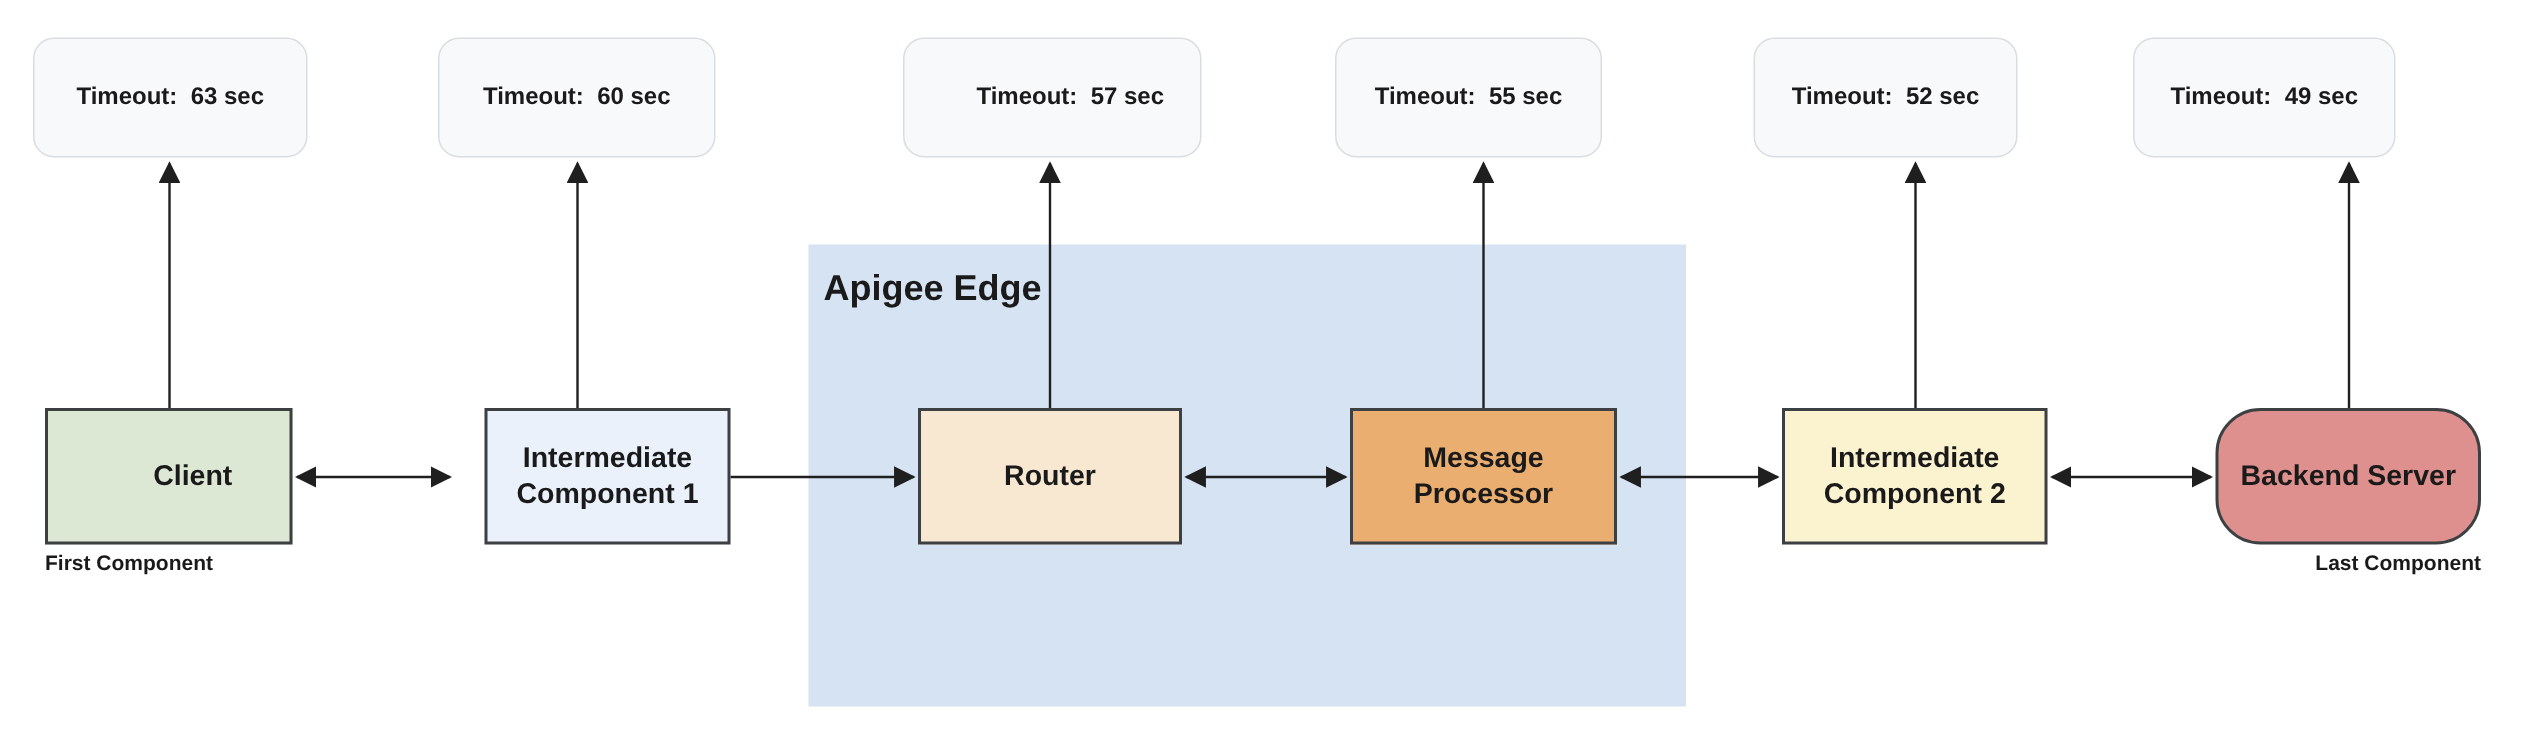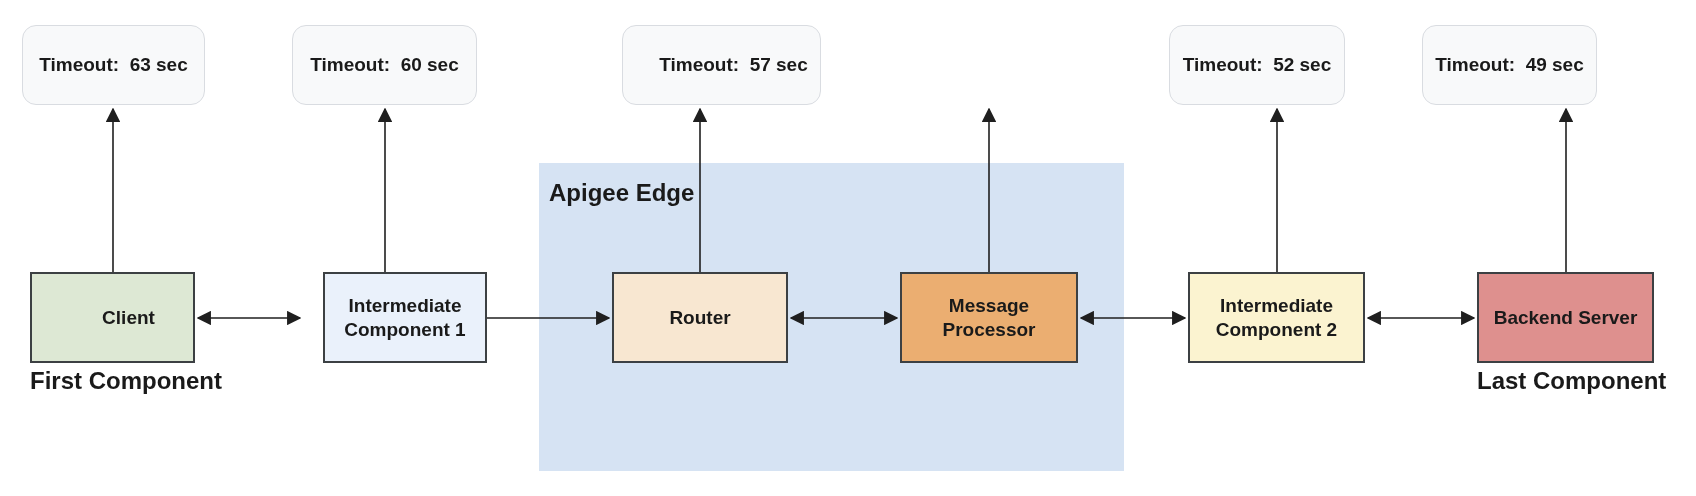--- a/index.html
+++ b/index.html
@@ -45,21 +45,21 @@
     box-sizing: border-box;
     background: #f8f9fa;
     border: 1.5px solid #d9dce1;
     border-radius: 14px;
     display: flex;
     align-items: center;
     justify-content: center;
     z-index: 3;
   }
   .callout span {
-    font-size: 19px;
+    font-size: 16px;
     font-weight: bold;
     white-space: pre;
   }
 
   
   .comp {
     position: absolute;
     top: 272px;
     height: 91px;
     box-sizing: border-box;
@@ -72,32 +72,32 @@
   }
   .comp span {
     font-size: 19px;
     font-weight: bold;
     line-height: 1.25;
   }
 
   .sublabel {
     position: absolute;
     top: 367px;
-    font-size: 24px;
+    font-size: 14px;
     font-weight: bold;
     z-index: 3;
     white-space: nowrap;
   }
   .sublabel.first { left: 30px; width: 165px; text-align: left; }
   .sublabel.last  { left: 1477px; width: 177px; text-align: right; }
 
   
   .callout.c0 { left: 22px;   width: 183px; }
   .callout.c1 { left: 292px;  width: 185px; }
-  .callout.c2 { left: 622px;  width: 199px; padding-left: 24px; }
+  .callout.c2 { left: 602px;  width: 199px; padding-left: 24px; }
   .callout.c3 { left: 890px;  width: 178px; }
   .callout.c4 { left: 1169px; width: 176px; }
   .callout.c5 { left: 1422px; width: 175px; }
 
   .comp.b0 { left: 30px;   width: 165px; padding-left: 32px; }
   .comp.b1 { left: 303px;  width: 164px; }
   .comp.b2 { left: 612px;  width: 176px; }
   .comp.b3 { left: 900px;  width: 178px; }
   .comp.b4 { left: 1188px; width: 177px; }
   .comp.b5 { left: 1477px; width: 177px; }
@@ -133,20 +133,23 @@
 
   <div class="callout c0">
     <span>Timeout:  63 sec</span>
   </div>
   <div class="callout c1">
     <span>Timeout:  60 sec</span>
   </div>
   <div class="callout c2">
     <span>Timeout:  57 sec</span>
   </div>
+  <div class="callout c3">
+    <span>Timeout:  55 sec</span>
+  </div>
   <div class="callout c4">
     <span>Timeout:  52 sec</span>
   </div>
   <div class="callout c5">
     <span>Timeout:  49 sec</span>
   </div>
 
   <div class="comp b0" style="background-color: rgb(221, 232, 212);">
     <span>Client</span>
   </div>
@@ -155,20 +158,20 @@
   </div>
   <div class="comp b2" style="background-color: rgb(248, 231, 209);">
     <span>Router</span>
   </div>
   <div class="comp b3" style="background-color: rgb(235, 174, 113); justify-content: center;">
     <span>Message Processor</span>
   </div>
   <div class="comp b4" style="background-color: rgb(251, 243, 208);">
     <span>Intermediate Component 2</span>
   </div>
-  <div class="comp b5" style="background-color: rgb(222, 144, 142);">
+  <div class="comp b5" style="background-color: rgb(222, 144, 142); border-radius: 30px;">
     <span>Backend Server</span>
   </div>
 
   <div class="sublabel first">First Component</div>
   <div class="sublabel last">Last Component</div>
 
 </div>
 
 </body></html>

